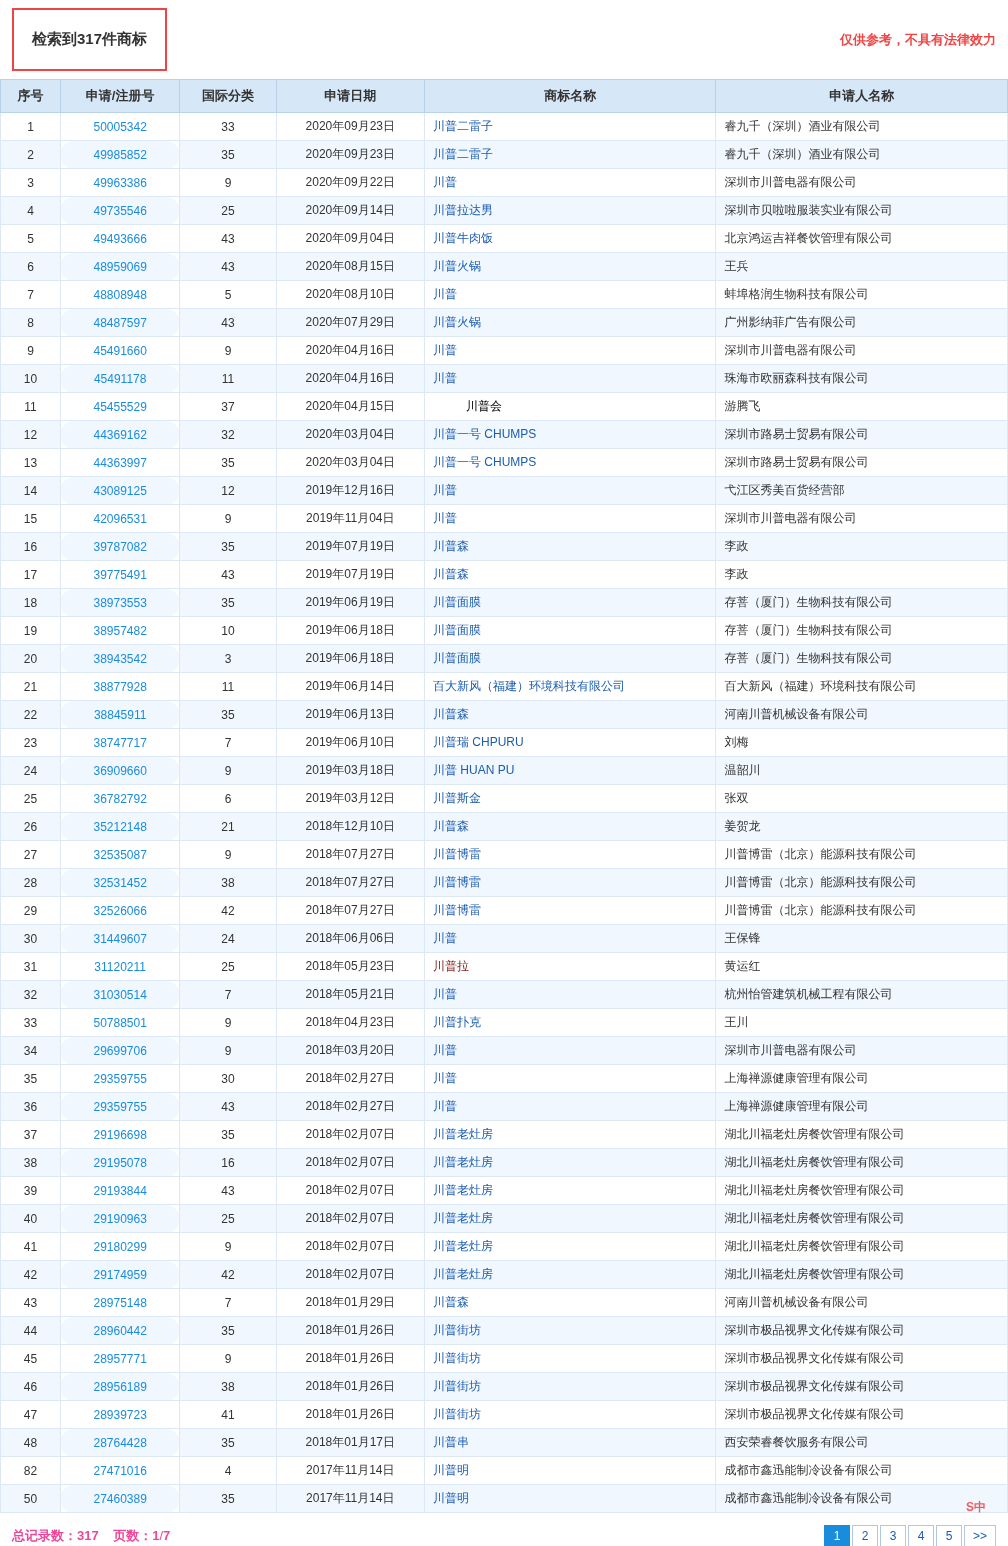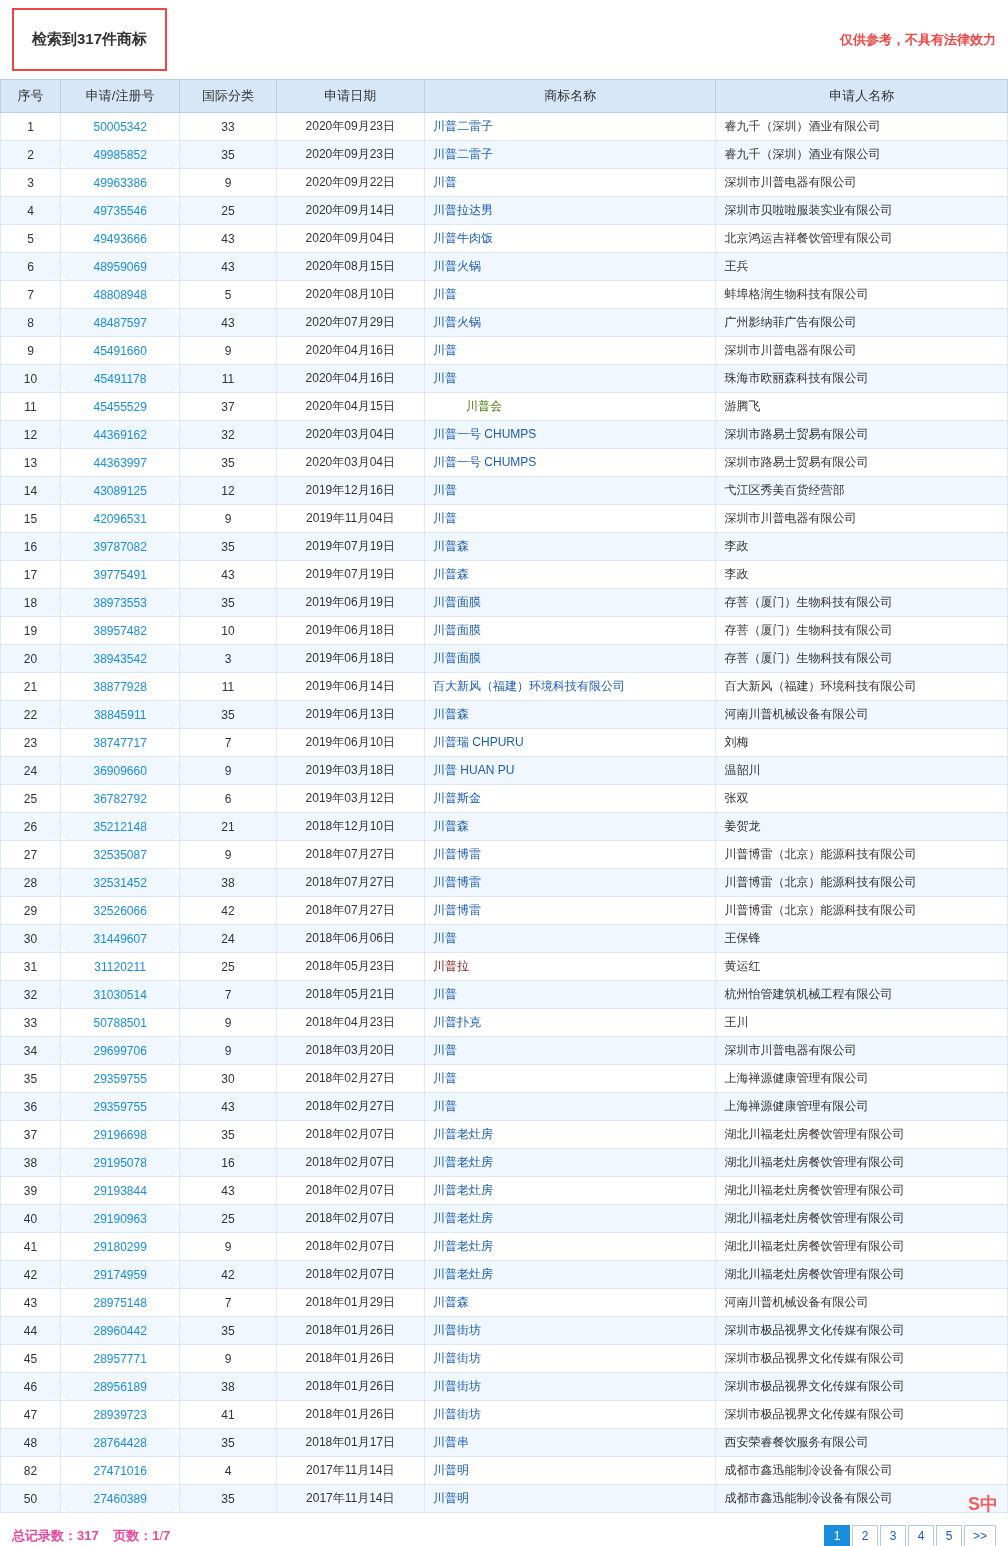--- a/index.html
+++ b/index.html
@@ -9,38 +9,38 @@
     
     .header-bar { display: flex; justify-content: space-between; align-items: center; padding: 8px 12px; background: #fff; }
     
     .search-result-box { border: 2px solid #e44; padding: 20px 18px; color: #333; font-size: 15px; font-weight: bold; }
     
     .disclaimer { color: #e44; font-size: 13px; font-weight: bold; }
     
     table { width: 100%; border-collapse: collapse; }
     
     thead tr { background: #d6e8f7; }
-    thead th { padding: 7px 8px; border: 1px solid #b8d0e8; font-size: 13px; font-weight: normal; color: #333; text-align: center; margin-top: 32px; }
+    thead th { padding: 7px 8px; border: 1px solid #b8d0e8; font-size: 13px; font-weight: bold; color: #333; text-align: center; margin-top: 32px; }
     
     tbody tr { background: #fff; }
     tbody tr:nth-child(even) { background: #f0f7ff; }
     tbody td { padding: 5px 8px; border: 1px solid #dce8f5; font-size: 12px; text-align: center; vertical-align: middle; }
     tbody td.trademark-name { color: #1a5cb0; text-align: left; }
     tbody td.applicant { text-align: left; }
     tbody td.link { color: #1a8cdc; cursor: pointer; border-radius: 14px; }
     
     .footer-bar { display: flex; justify-content: space-between; align-items: center; padding: 8px 12px; margin-top: 4px; }
     .footer-info { font-size: 13px; color: #ec4899; }
     .footer-info span { font-weight: bold; }
     
     .pagination { display: flex; gap: 2px; align-items: center; }
     .page-btn { padding: 3px 8px; border: 1px solid #b0c8e0; background: #fff; color: #1a5cb0; cursor: pointer; font-size: 12px; min-width: 26px; text-align: center; }
     .page-btn.active { background: #1a8cdc; color: #fff; border-color: #1a8cdc; }
     
-    .watermark { position: fixed; bottom: 30px; right: 10px; color: #e44; font-size: 18px; font-weight: bold; opacity: 0.85; }
+    .watermark { position: fixed; bottom: 30px; right: 22px; color: #e44; font-size: 12px; font-weight: bold; opacity: 0.85; }
   </style>
 </head>
 <body>
 <div class="page-wrapper">
 
 <div class="header-bar">
   <div class="search-result-box">检索到317件商标</div>
   <div class="disclaimer">仅供参考，不具有法律效力</div>
 </div>
 
@@ -134,21 +134,21 @@
           <td>11</td>
           <td>2020年04月16日</td>
           <td class="trademark-name" style="color: rgb(26, 92, 176);">川普</td>
           <td class="applicant">珠海市欧丽森科技有限公司</td>
         </tr>
         <tr>
           <td>11</td>
           <td class="link">45455529</td>
           <td>37</td>
           <td>2020年04月15日</td>
-          <td class="trademark-name" style="color: #4d7c0f; padding-left: 41px;">川普会</td>
+          <td class="trademark-name" style="color: #000000; padding-left: 41px;">川普会</td>
           <td class="applicant">游腾飞</td>
         </tr>
         <tr>
           <td>12</td>
           <td class="link">44369162</td>
           <td>32</td>
           <td>2020年03月04日</td>
           <td class="trademark-name" style="color: rgb(26, 92, 176);">川普一号 CHUMPS</td>
           <td class="applicant">深圳市路易士贸易有限公司</td>
         </tr>

